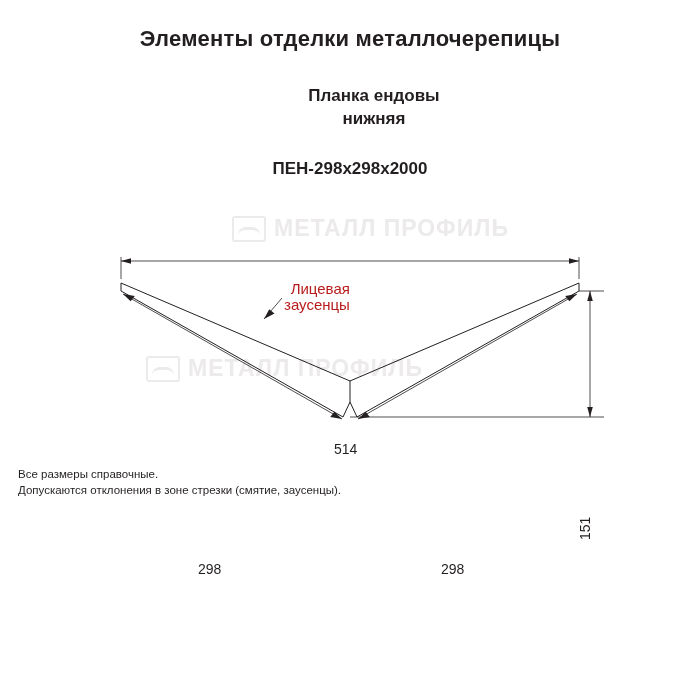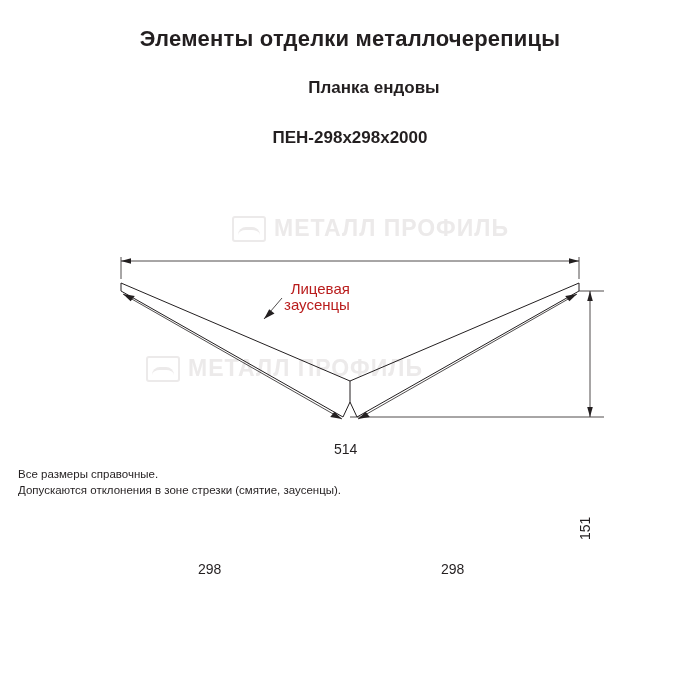--- a/index.html
+++ b/index.html
@@ -27,21 +27,21 @@
     width: 700px;
     text-align: center;
   }
   .main-title {
     font-size: 22px;
     font-weight: bold;
     letter-spacing: 0.2px;
     line-height: 26px;
   }
   .sub-title {
-    margin-top: 24px;
+    margin-top: 32px;
     font-size: 17px;
     font-weight: bold;
     line-height: 23px;
     padding-left: 48px;
   }
   .code-title {
     margin-top: 28px;
     font-size: 17px;
     font-weight: bold;
     line-height: 21px;
@@ -125,20 +125,21 @@
 </style>
 </head>
 <body>
 
 <div class="page">
 
   <div class="title-block">
     <div class="main-title">Элементы отделки металлочерепицы</div>
     <div class="sub-title">
       <div>Планка ендовы</div>
+      <div>нижняя</div>
     </div>
     <div class="code-title">ПЕН-298х298х2000</div>
   </div>
 
   <div class="watermarks">
     <div class="wm wm1">
       <span class="wm-logo"></span>
       <span>МЕТАЛЛ ПРОФИЛЬ</span>
     </div>
     <div class="wm wm2">

